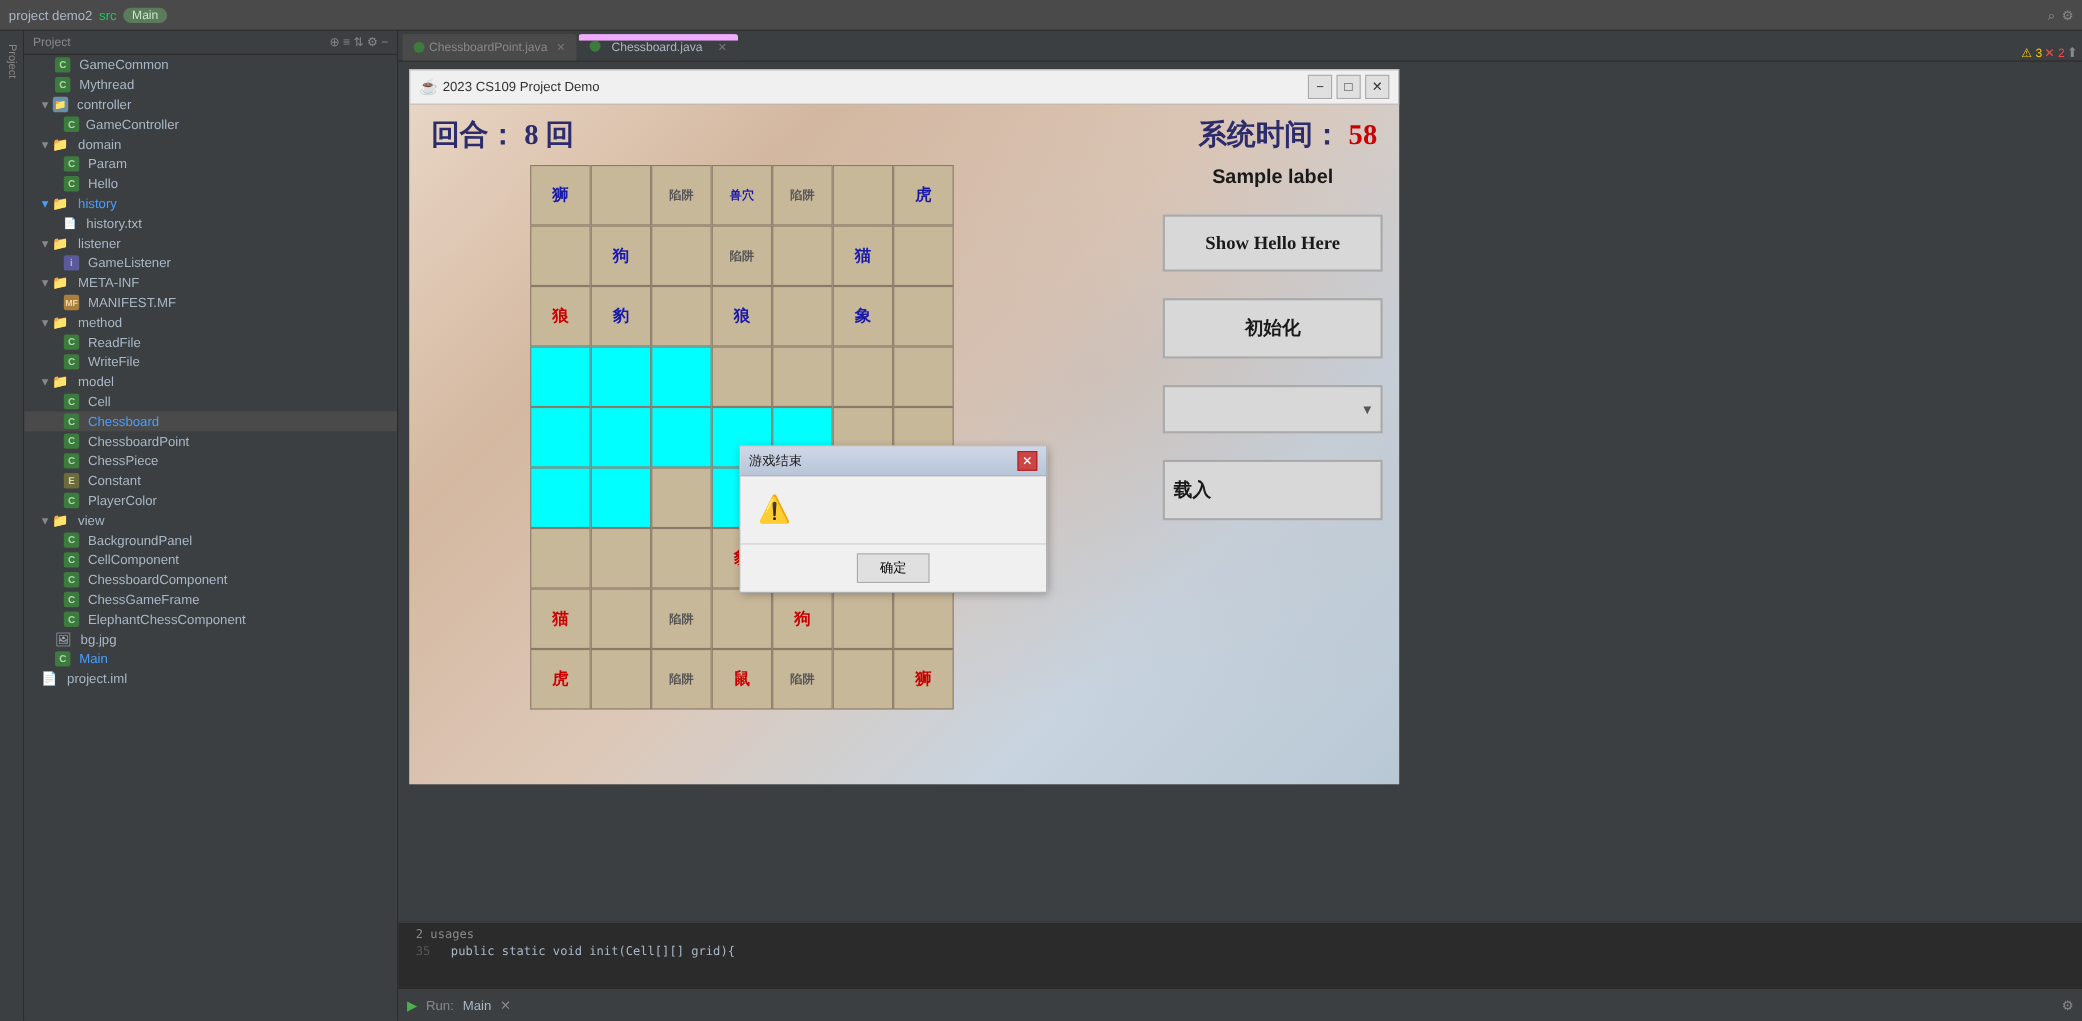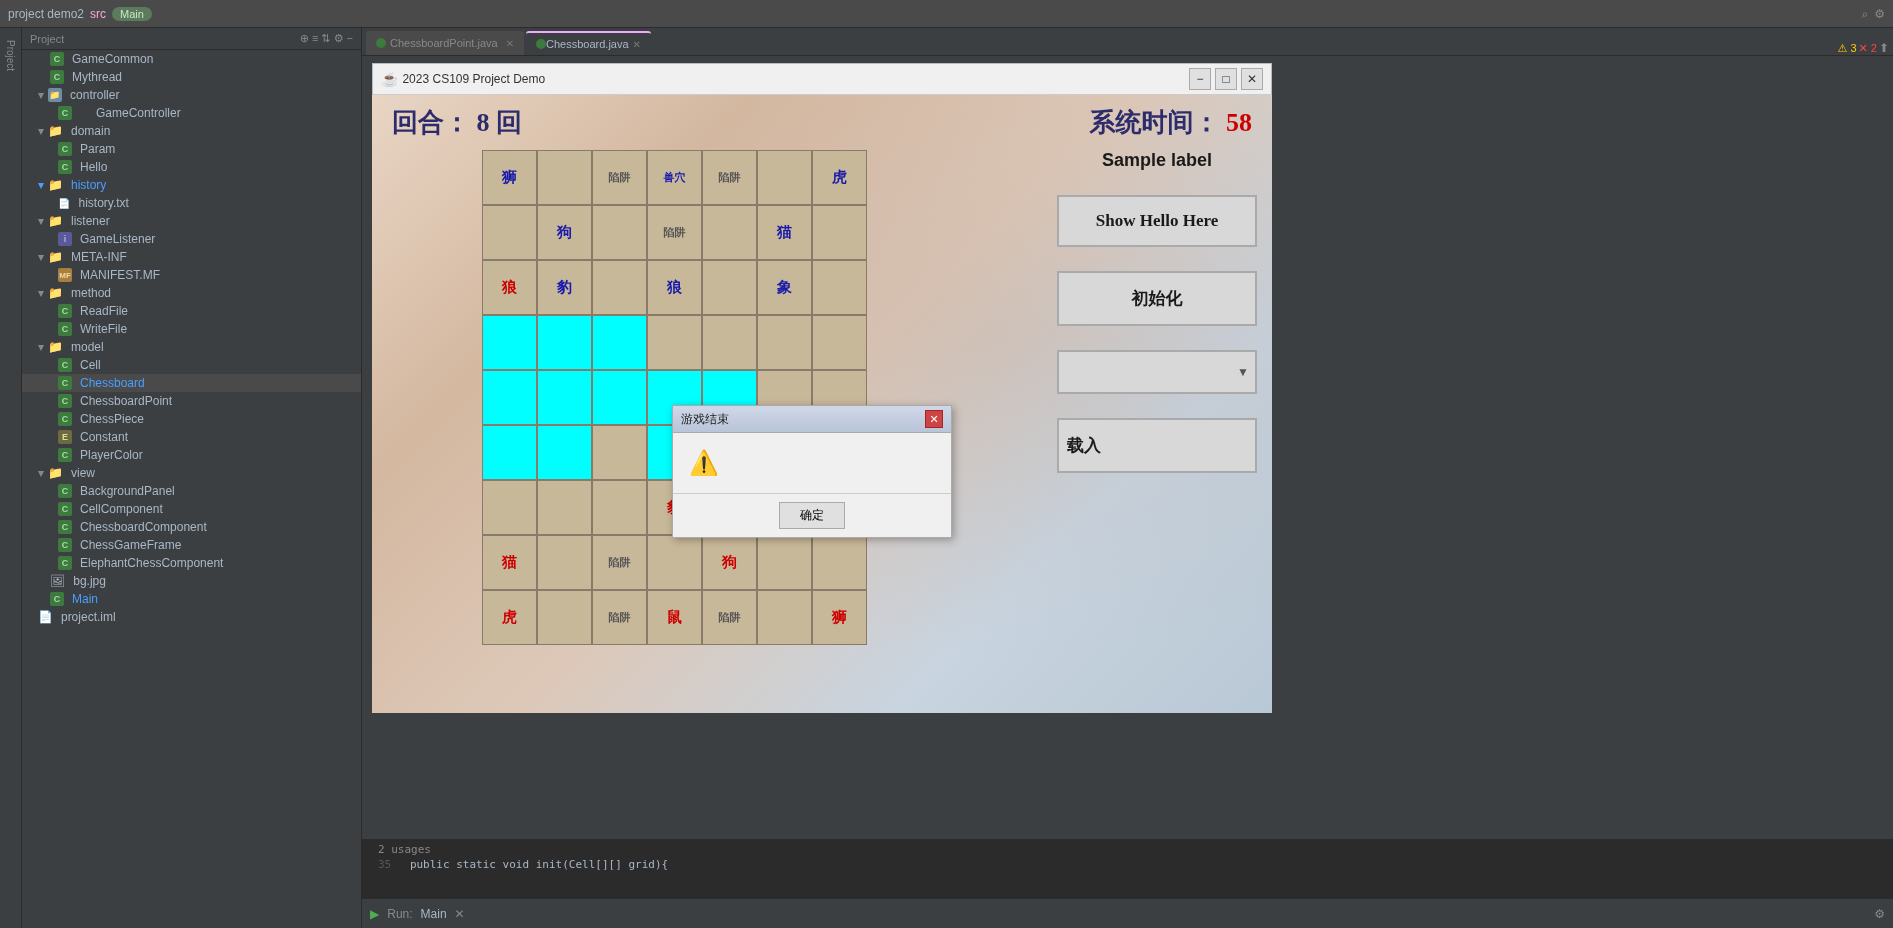--- a/index.html
+++ b/index.html
@@ -24,21 +24,21 @@
     
     .left-thin { width: 22px; background: #3c3f41; border-right: 1px solid #2b2b2b; flex-shrink: 0; display: flex; flex-direction: column; align-items: center; padding-top: 4px; }
   </style>
 </head>
 <body>
 
 <div class="ide-shell">
 
   <div class="top-bar">
     <span style="color:#a9b7c6; font-size:12px;">project demo2</span>
-    <span style="color:#f9a8d4;text-align:center;">src</span>
+    <span style="color:#22c55e;text-align:center;">src</span>
     <span style="background:#5c7a5c; color:#c5e8c5; border-radius:8px; padding:1px 8px; font-size:11px;">Main</span>
     <span style="flex:1;"></span>
     <div style="color:#888; cursor:pointer;">⌕</div>
     <div style="color:#888; cursor:pointer;">⚙</div>
   </div>
 
   <div style="display:flex; flex:1; overflow:hidden; position:relative;">
 
     <div class="left-thin">
       <div style="writing-mode:vertical-rl; font-size:10px; color:#888; margin-top:8px; cursor:pointer;">Project</div>
@@ -64,21 +64,21 @@
         </div>
         <div class="tree-item">
           <span style="margin-left:4px;"></span>
           <span style="color:#888;">▾</span>
           <span class="class-icon folder" style="background:#6b8ea8;">📁</span>
           <span style="margin-left:4px;">controller</span>
         </div>
         <div class="tree-item">
           <span style="margin-left:24px;"></span>
           <span class="class-icon c">C</span>
-          <span style="margin-left:20px;">GameController</span>
+          <span style="margin-left:2px;">GameController</span>
         </div>
         <div class="tree-item">
           <span style="margin-left:4px;"></span>
           <span style="color:#888;">▾</span>
           <span>📁</span>
           <span style="margin-left:4px;">domain</span>
         </div>
         <div class="tree-item">
           <span style="margin-left:24px;"></span>
           <span class="class-icon c">C</span>
@@ -225,21 +225,21 @@
     </div>
 
     <div style="flex:1; position:relative; overflow:hidden;">
 
       <div style="height:28px; background:#3c3f41; display:flex; align-items:flex-end; padding:0 4px; gap:2px; border-bottom:1px solid #2b2b2b;">
         <div style="height:24px; padding:0 10px; display:flex; align-items:center; gap:4px; font-size:11px; color:#888; background:#4a4a4a; border-radius:3px 3px 0 0;">
           <span style="width:10px; height:10px; border-radius:50%; background:#3d7a3d; display:inline-block;"></span>
           <span>ChessboardPoint.java</span>
           <span style="color:#777; font-size:10px; margin-left:4px;">✕</span>
         </div>
-        <div style="height:24px; padding:0 10px; display:flex; align-items:center; gap:0; font-size:11px; color:#a9b7c6; background:#3c3f41; border-radius:3px 3px 0 0; border-top:2px solid #f0abfc;">
+        <div style="height:24px; padding:0 10px; display:flex; align-items:flex-start; gap:10px; font-size:11px; color:#a9b7c6; background:#3c3f41; border-radius:3px 3px 0 0; border-top:6px solid #f0abfc;">
           <span style="width:10px; height:10px; border-radius:50%; background:#3d7a3d; display:inline-block;"></span>
           <span>Chessboard.java</span>
           <span style="color:#777; font-size:10px; margin-left:4px;">✕</span>
         </div>
         <span style="flex:1;"></span>
         <span style="color:#ffcc00; font-size:11px;">⚠ 3</span>
         <span style="color:#ff4444; font-size:11px;">✕ 2</span>
         <span style="color:#888; cursor:pointer;">⬆</span>
       </div>
 

